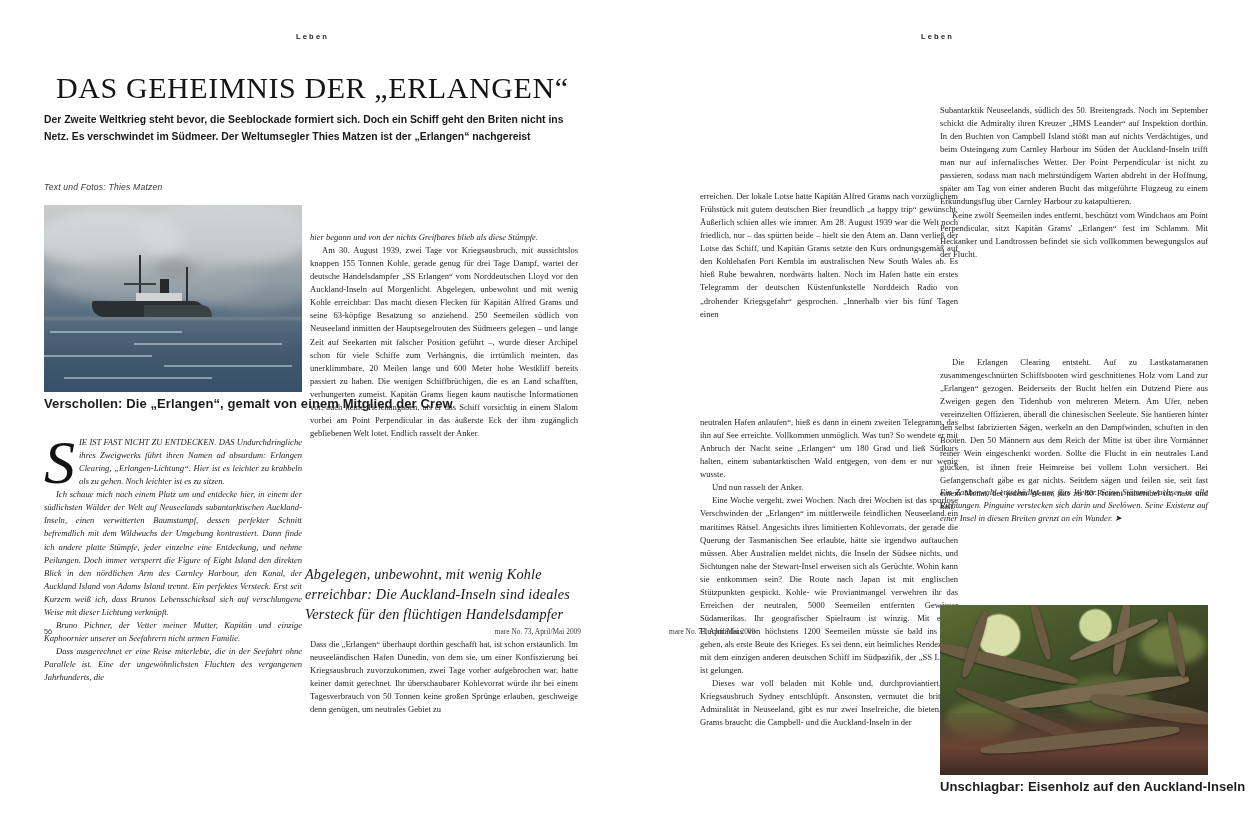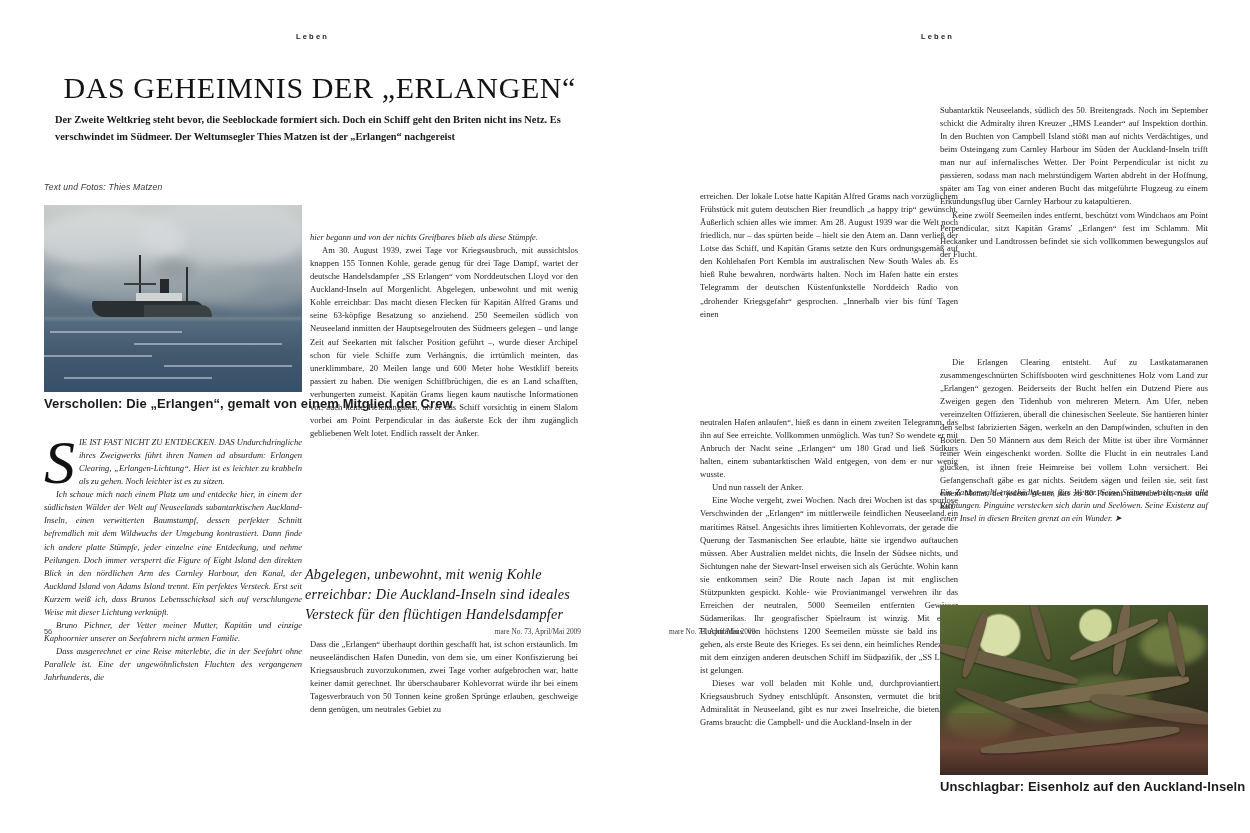--- a/index.html
+++ b/index.html
@@ -19,31 +19,31 @@
   
   .running-head{
     position:absolute;top:32px;width:100%;text-align:center;
     font-family:"Liberation Sans", sans-serif;
     font-size:7.5px;font-weight:700;letter-spacing:2.2px;color:#1b1b1b;
   }
 
   
   .headline{
     position:absolute;left:56px;top:72px;width:520px;
-    text-align:right;
+    text-align:left;
     font-family:"Liberation Serif", serif;
     font-size:30px;font-weight:400;letter-spacing:0.6px;
     color:#141414;line-height:1.05;
     white-space:nowrap;
   }
   .deck{
     position:absolute;left:44px;top:112px;width:535px;
-    font-family:Liberation Serif, serif;
+    font-family:Liberation Sans, sans-serif;
     font-size:10.4px;font-weight:700;line-height:1.62;
-    color:#1a1a1a;text-align:left;margin-left:11px;
+    color:#1a1a1a;text-align:left;
   }
   .byline{
     position:absolute;left:44px;top:182px;
     font-family:"Liberation Sans", sans-serif;
     font-style:italic;font-size:8.6px;color:#3a3a3a;letter-spacing:.2px;
   }
 
   
   .figure{position:absolute;}
   .fig-caption{

